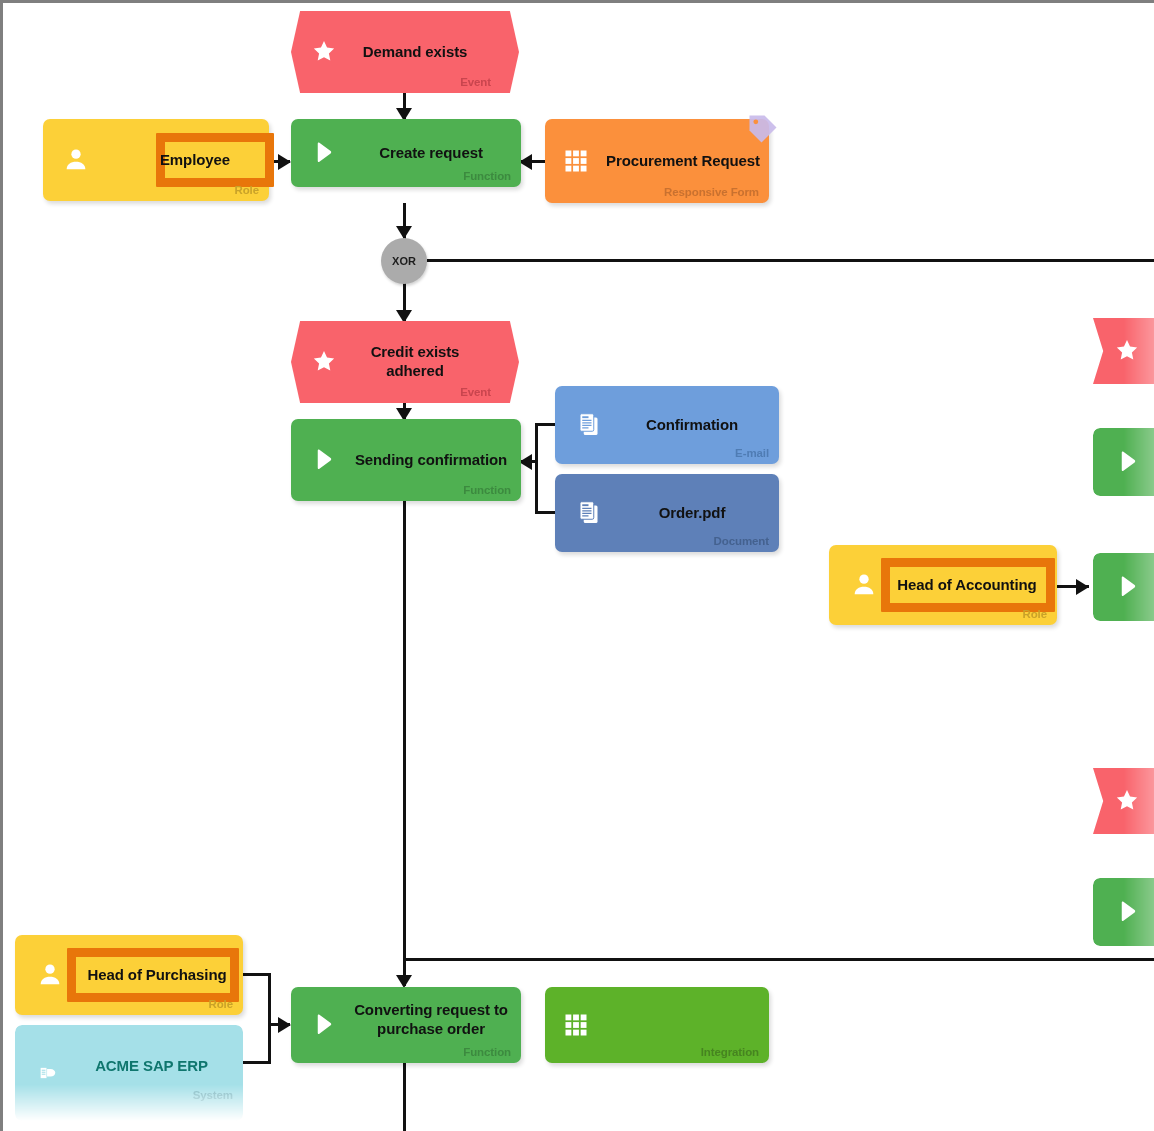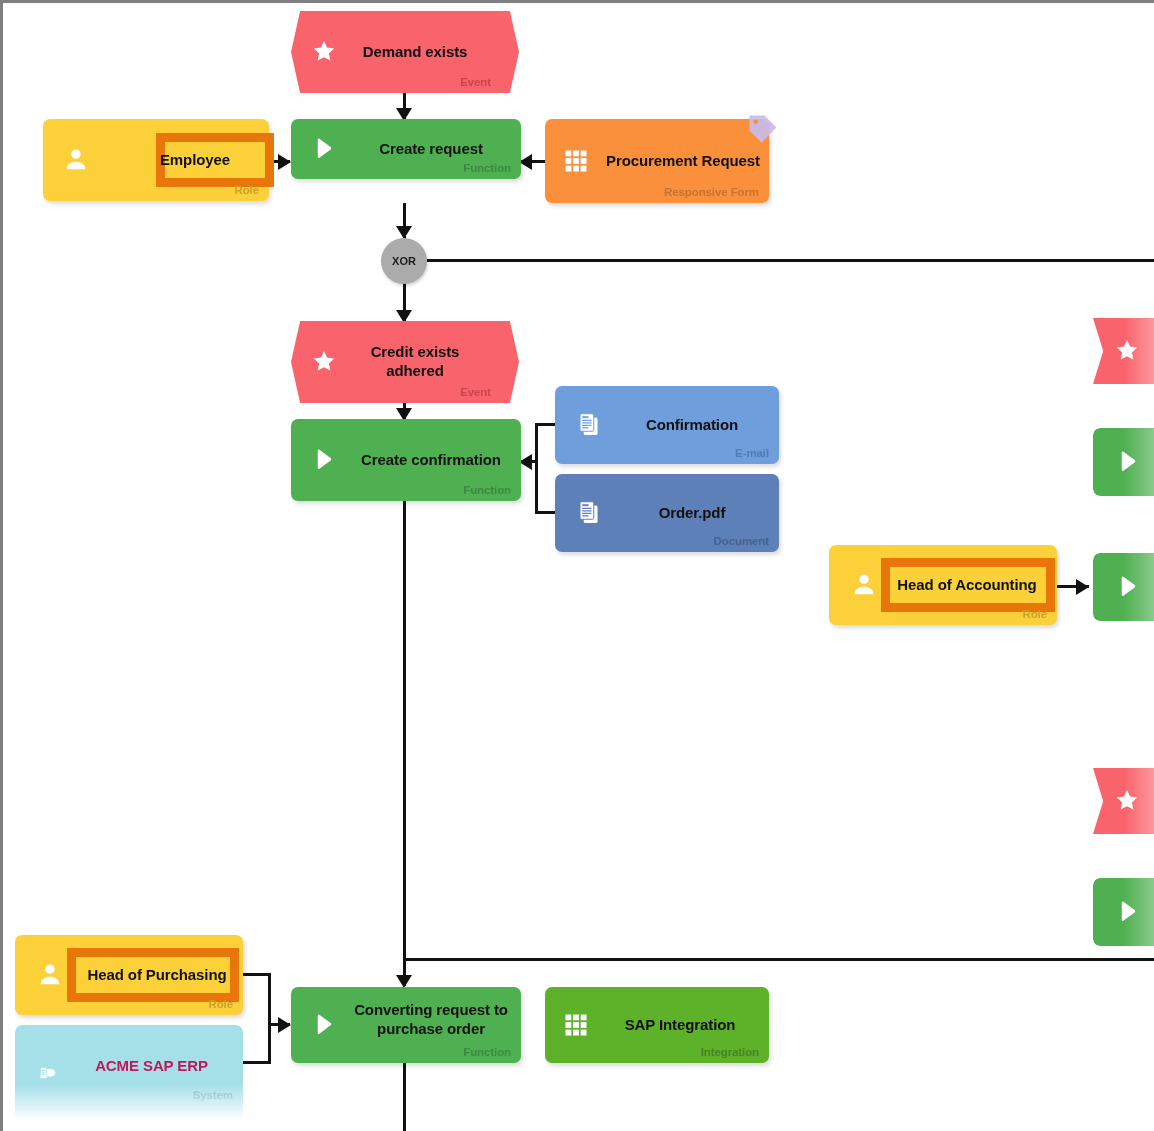--- a/index.html
+++ b/index.html
@@ -77,21 +77,21 @@
   
   .function { background: #4FB051; }
   .function .type { color: #3c8a3f; }
 
   
   .role { background: #FCD038; }
   .role .type { color: #c9a229; }
 
   
   .system { background: #A5E0E8; }
-  .system .title { color: #be185d; }
+  .system .title { color: #0f766e; }
   .system .type { color: #7fb9c2; }
 
   
   .rform { background: #FB903C; }
   .rform .type { color: #c9712f; }
 
   
   .email { background: #6E9EDC; }
   .email .type { color: #4f7cb4; margin-top: 12px; }
 
@@ -242,21 +242,21 @@
       <svg width="28" height="28" viewBox="0 0 24 24">
           <circle cx="12" cy="7" r="4" fill="#ffffff"></circle>
           <path fill="#ffffff" d="M4 20c0-4.2 3.6-6.5 8-6.5s8 2.3 8 6.5z"></path>
         </svg>
     </span>
     <div class="hl" style="left:113px; top:14px; width:118px; height:54px;"></div>
     <span class="title" style="left:113px; right:35px;">Employee</span>
     <span class="type">Role</span>
   </div>
 
-  <div class="node function" style="left:288px; top:116px; width:230px; height:60px;">
+  <div class="node function" style="left:288px; top:116px; width:230px; height:68px;">
     <span class="glyph">
       <svg width="30" height="30" viewBox="0 0 24 24">
           <path fill="#ffffff" d="M7 4.5c0-.8.6-1.2 1.3-.8l9 6.7c.6.5.6 1.4 0 1.9l-9 6.7c-.7.5-1.3.1-1.3-.8z"></path>
         </svg>
     </span>
     <span class="title">Create request</span>
     <span class="type">Function</span>
   </div>
 
   <div class="node rform" style="left:542px; top:116px; width:224px; height:84px;">
@@ -292,21 +292,21 @@
     <span class="title">Credit exists adhered</span>
     <span class="type">Event</span>
   </div>
 
   <div class="node function" style="left:288px; top:416px; width:230px; height:82px;">
     <span class="glyph">
       <svg width="30" height="30" viewBox="0 0 24 24">
           <path fill="#ffffff" d="M7 4.5c0-.8.6-1.2 1.3-.8l9 6.7c.6.5.6 1.4 0 1.9l-9 6.7c-.7.5-1.3.1-1.3-.8z"></path>
         </svg>
     </span>
-    <span class="title">Create confirmation</span>
+    <span class="title">Sending confirmation</span>
     <span class="type">Function</span>
   </div>
 
   <div class="node email" style="left:552px; top:383px; width:224px; height:78px;">
     <span class="glyph" style="left:18px;">
       <svg width="30" height="30" viewBox="0 0 24 24">
         <rect x="7" y="6" width="11" height="14" rx="1.2" fill="#ffffff"></rect>
         <rect x="4" y="3" width="11" height="14" rx="1.2" fill="#ffffff" stroke="#6E9EDC" stroke-width="0.8"></rect>
         <rect x="5.8" y="5" width="5" height="1.5" fill="#6E9EDC"></rect>
         <rect x="5.8" y="7.8" width="7.4" height="1" fill="#6E9EDC"></rect>
@@ -392,21 +392,20 @@
           <rect x="9.5" y="3" width="5" height="5" fill="#ffffff"></rect>
           <rect x="16" y="3" width="5" height="5" fill="#ffffff"></rect>
         <rect x="3" y="9.5" width="5" height="5" fill="#ffffff"></rect>
           <rect x="9.5" y="9.5" width="5" height="5" fill="#ffffff"></rect>
           <rect x="16" y="9.5" width="5" height="5" fill="#ffffff"></rect>
         <rect x="3" y="16" width="5" height="5" fill="#ffffff"></rect>
           <rect x="9.5" y="16" width="5" height="5" fill="#ffffff"></rect>
           <rect x="16" y="16" width="5" height="5" fill="#ffffff"></rect>
       </svg>
     </span>
-    <span class="title" style="left:58px;">SAP Integration</span>
     <span class="type">Integration</span>
   </div>
 
   <div class="gateway" style="left:378px; top:235px;">
     <span>XOR</span>
   </div>
 
   <div class="faded-wrap" style="left:1090px; top:315px; width:64px; height:66px;">
     <div class="inner evt-clip fade-r">
       <span style="position:absolute; left:20px; top:50%; transform:translateY(-50%);">

